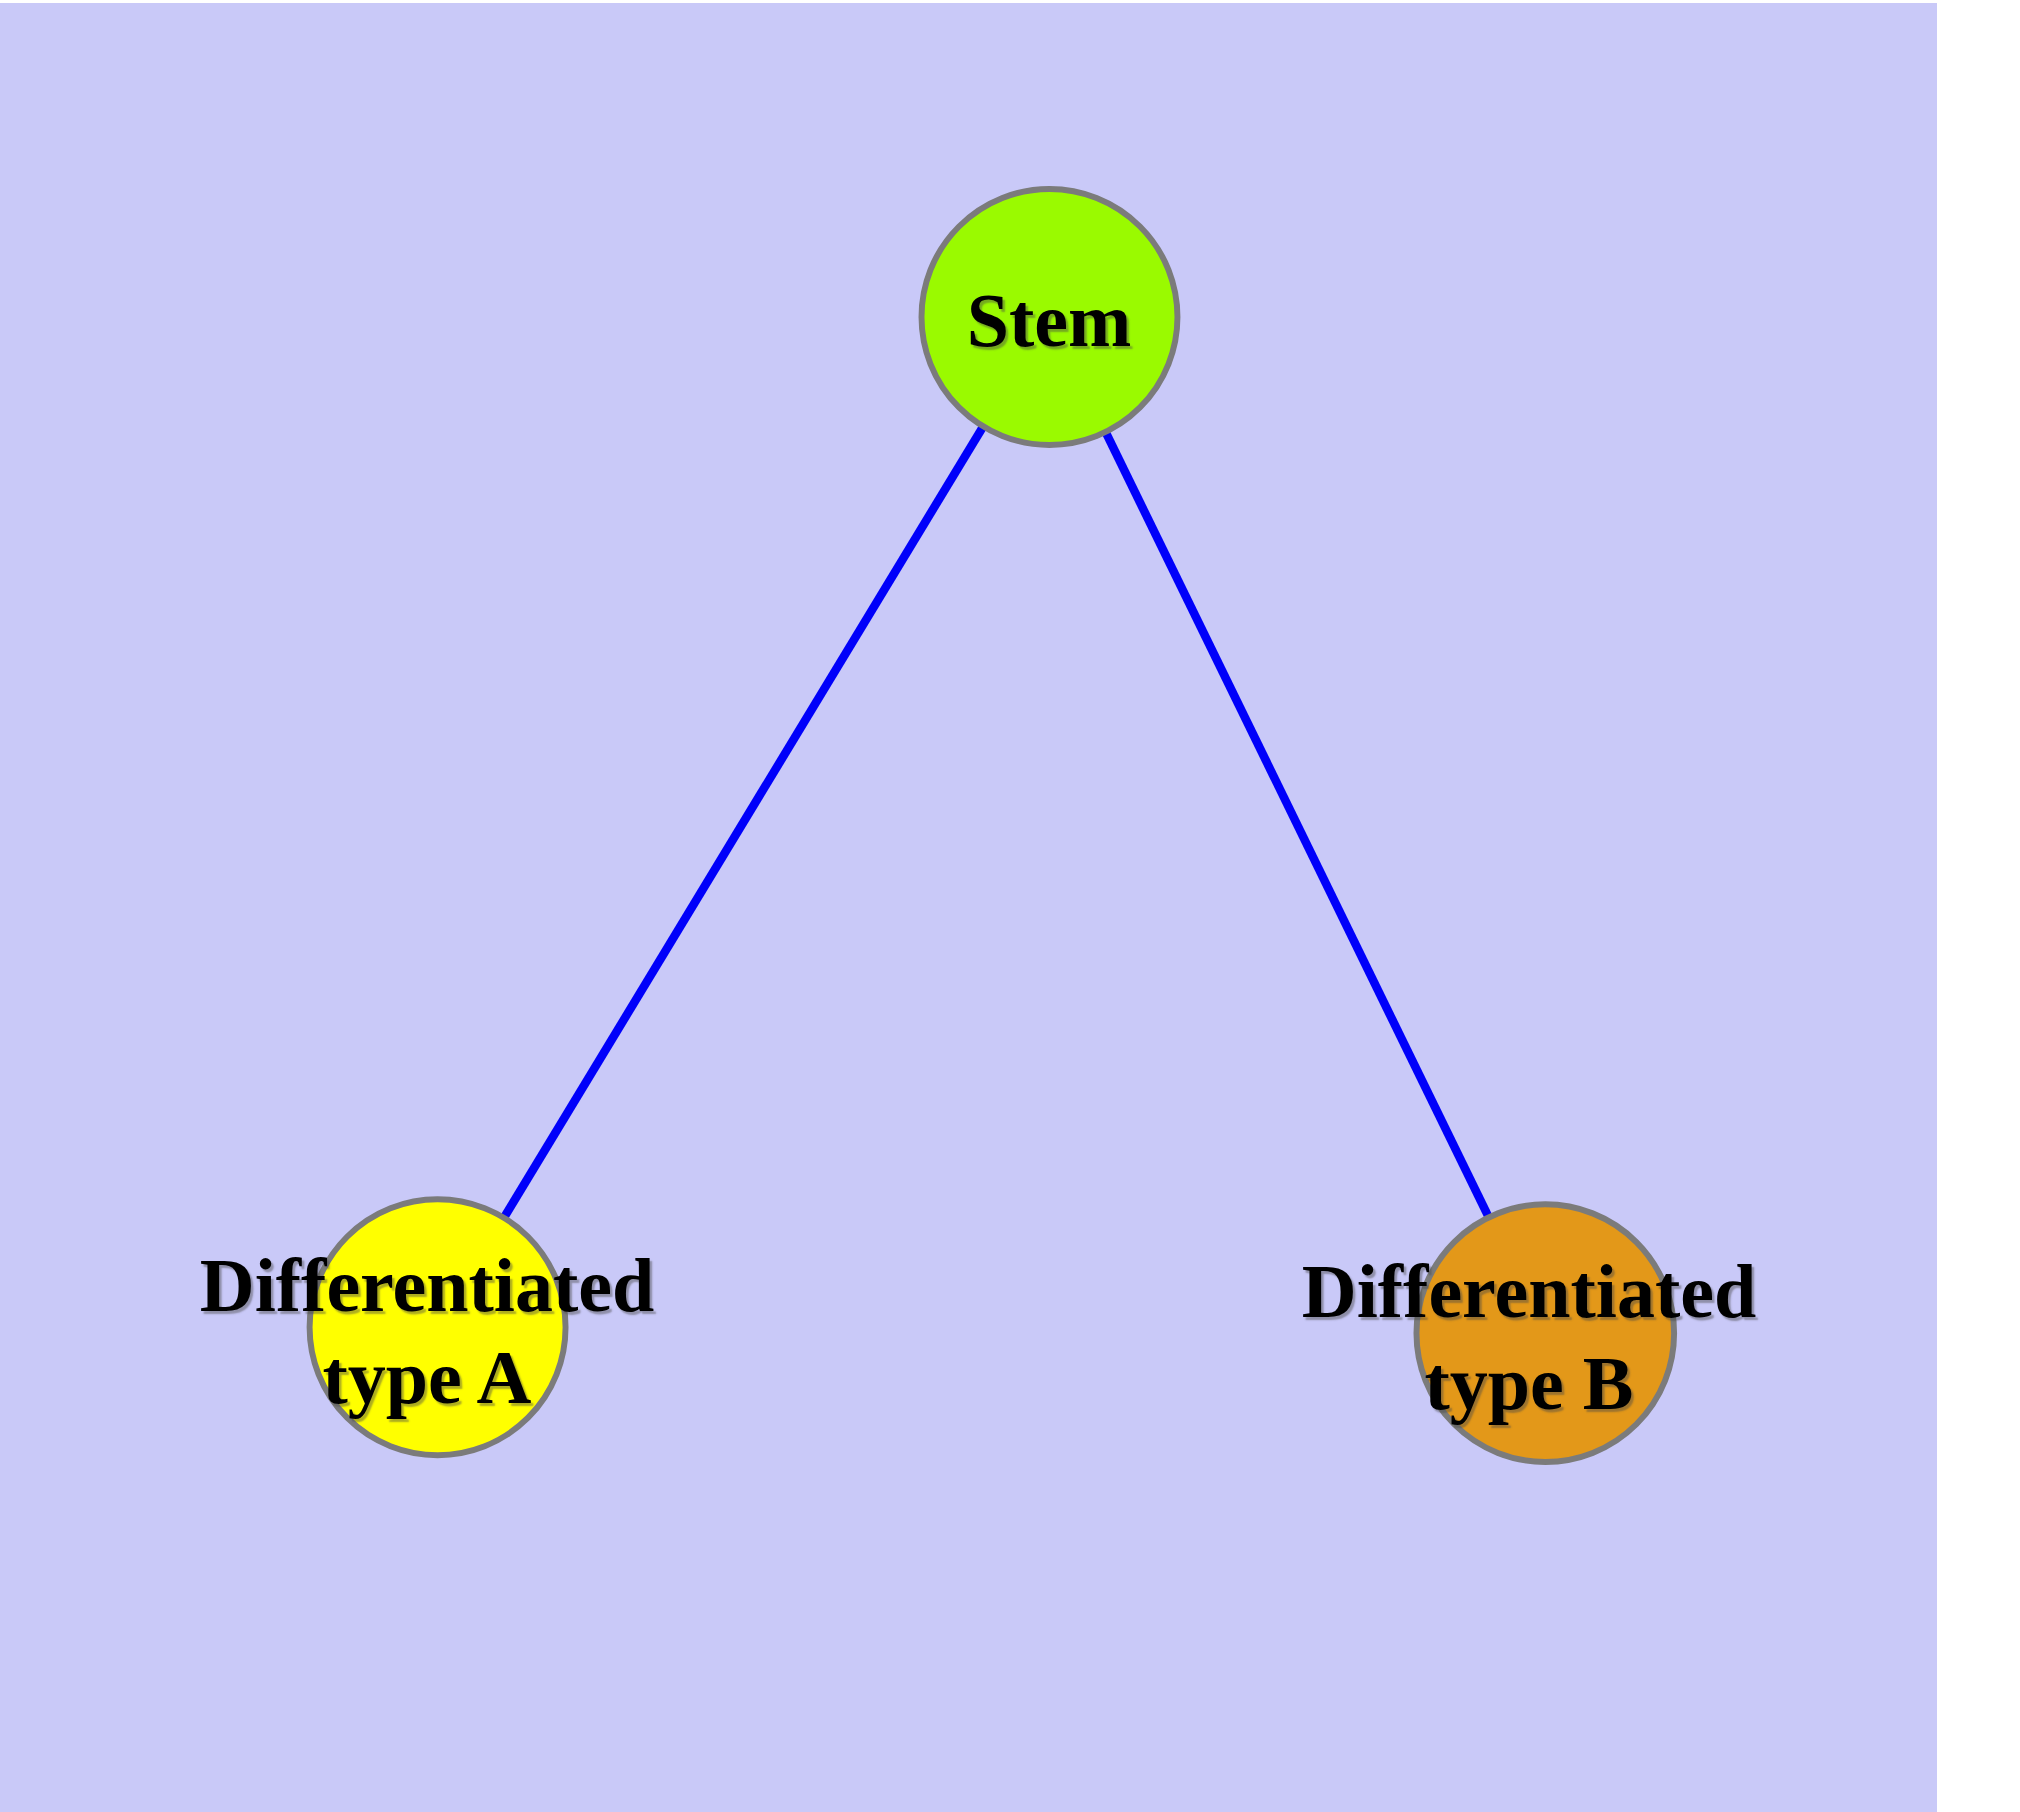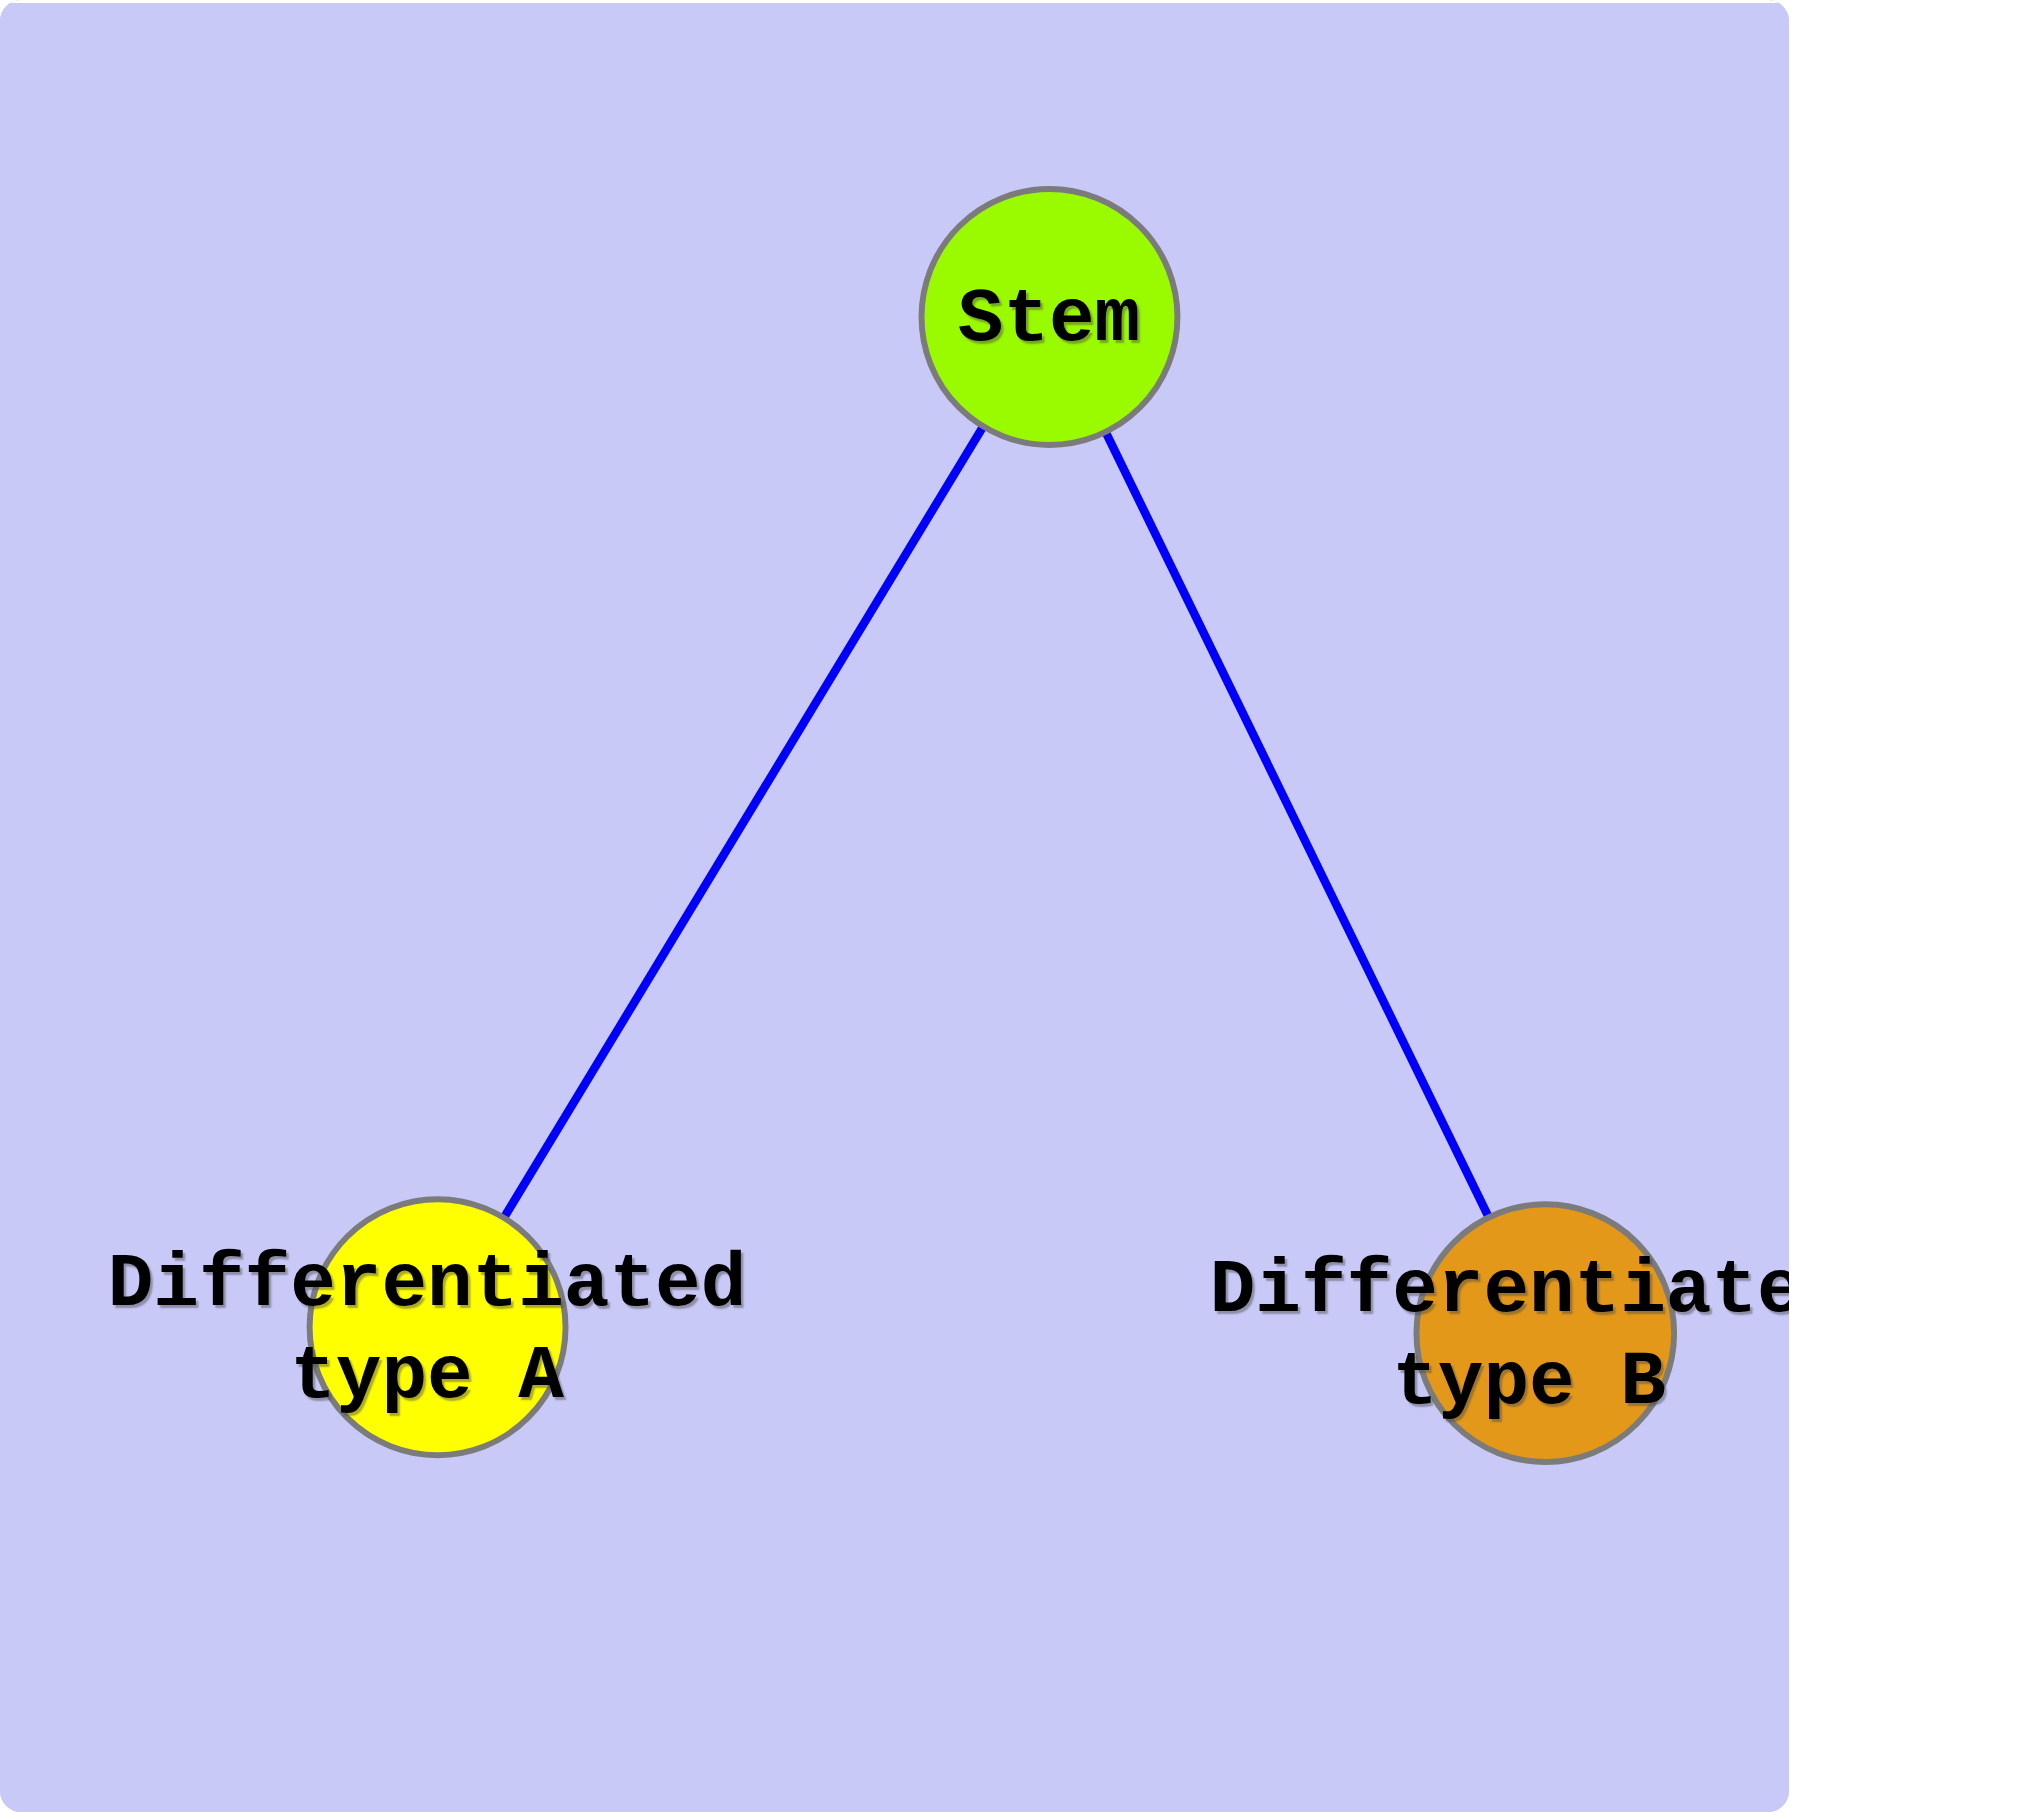--- a/index.html
+++ b/index.html
@@ -2,25 +2,24 @@
 <html style="font-size:13.6px"><head>
 <meta charset="utf-8">
 <style>
   html, body {
     margin: 0;
     padding: 0;
     background: #ffffff;
   }
   .canvas {
     position: relative;
-    width: 1789px;
+    width: 1937px;
     height: 1812px;
     overflow: hidden;
-    font-family: Liberation Mono, monospace;
-    border-radius: 21px;
+    font-family: Liberation Serif, serif;
   }
   .top-strip {
     position: absolute;
     left: 0; top: 0;
     width: 100%; height: 3.4px;
     z-index: 3;
   }
   svg.graph {
     position: absolute;
     left: 0; top: 0;

